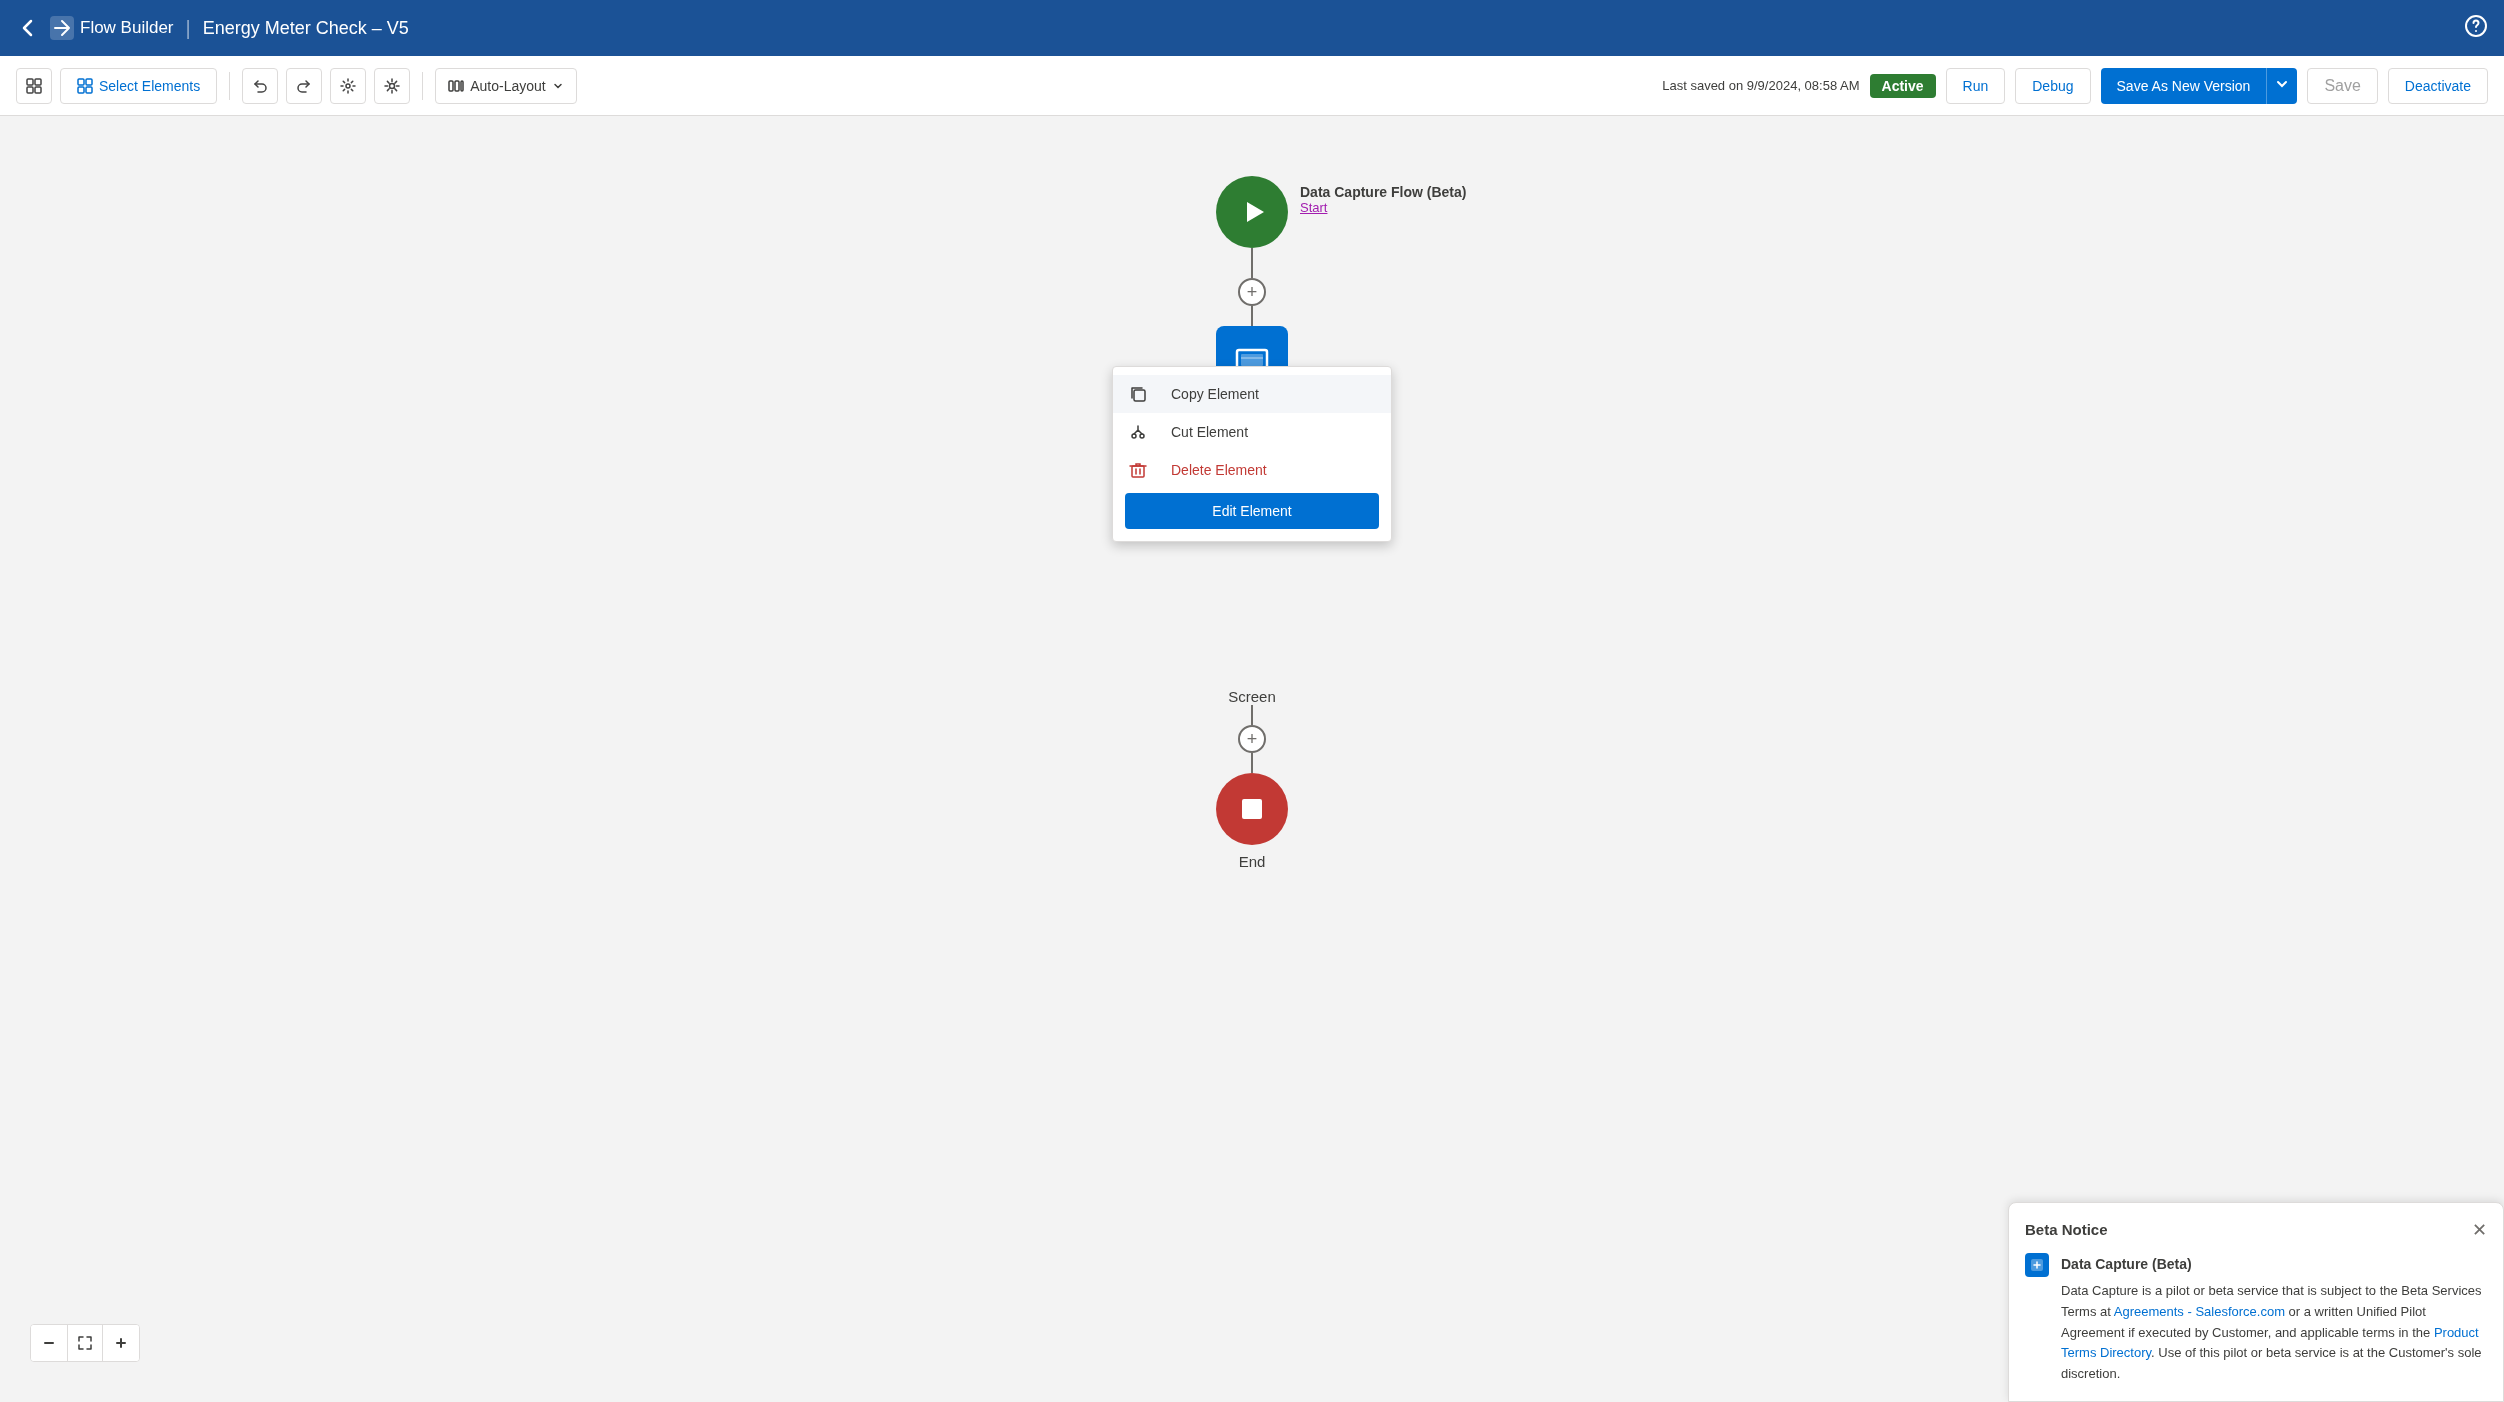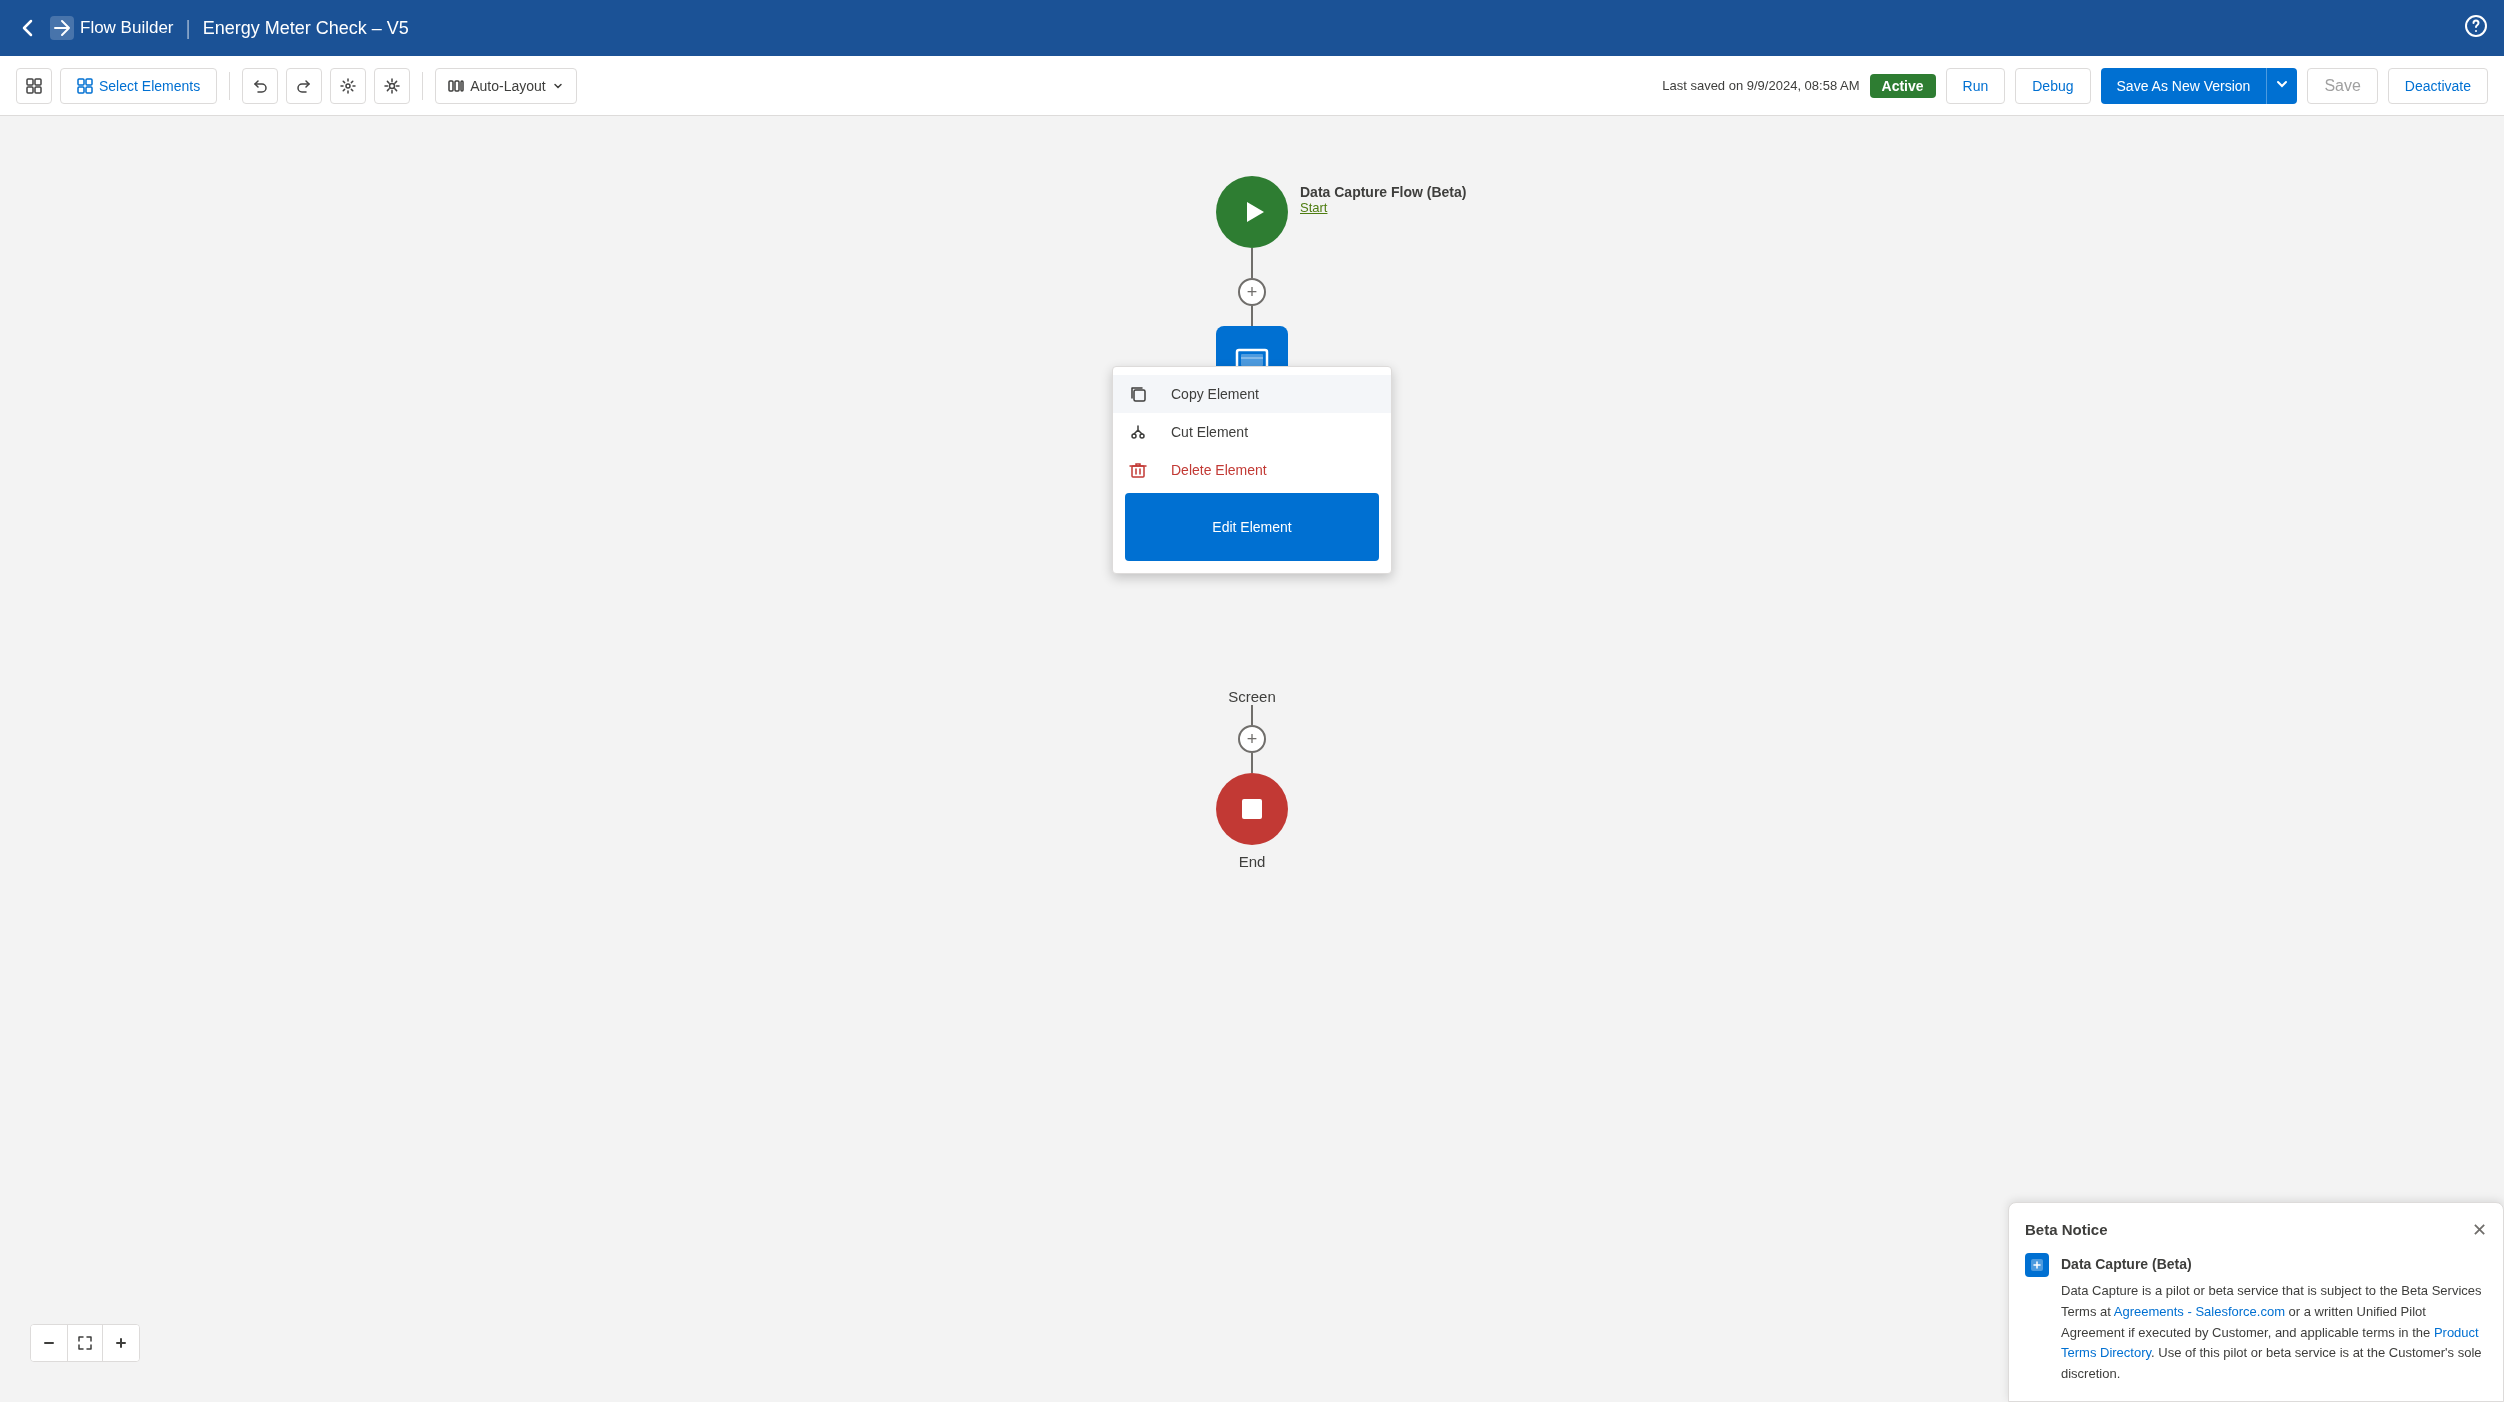--- a/index.html
+++ b/index.html
@@ -227,21 +227,21 @@
       white-space: nowrap;
       text-align: left;
     }
     .start-node-label .node-title {
       font-size: 14px;
       font-weight: 600;
       color: #3e3e3c;
     }
     .start-node-label .node-subtitle {
       font-size: 13px;
-      color: #4d7c0f;
+      color: #a21caf;
       text-decoration: underline;
     }
 
     .connector-line {
       width: 2px;
       height: 40px;
       background: #706e6b;
       margin: 0 auto;
     }
 
@@ -295,21 +295,21 @@
       gap: 24px;
     }
     .context-menu-item.highlighted {
       background: #f4f6f9;
     }
     .context-menu-edit-btn {
       background: #0070d2;
       color: white;
       border: none;
       border-radius: 4px;
-      padding: 26px 16px;
+      padding: 10px 16px;
       width: calc(100% - 24px);
       margin: 4px 12px;
       cursor: pointer;
       font-size: 14px;
       font-weight: 500;
       text-align: center;
     }
     .screen-label {
       font-size: 15px;
       color: #3e3e3c;

